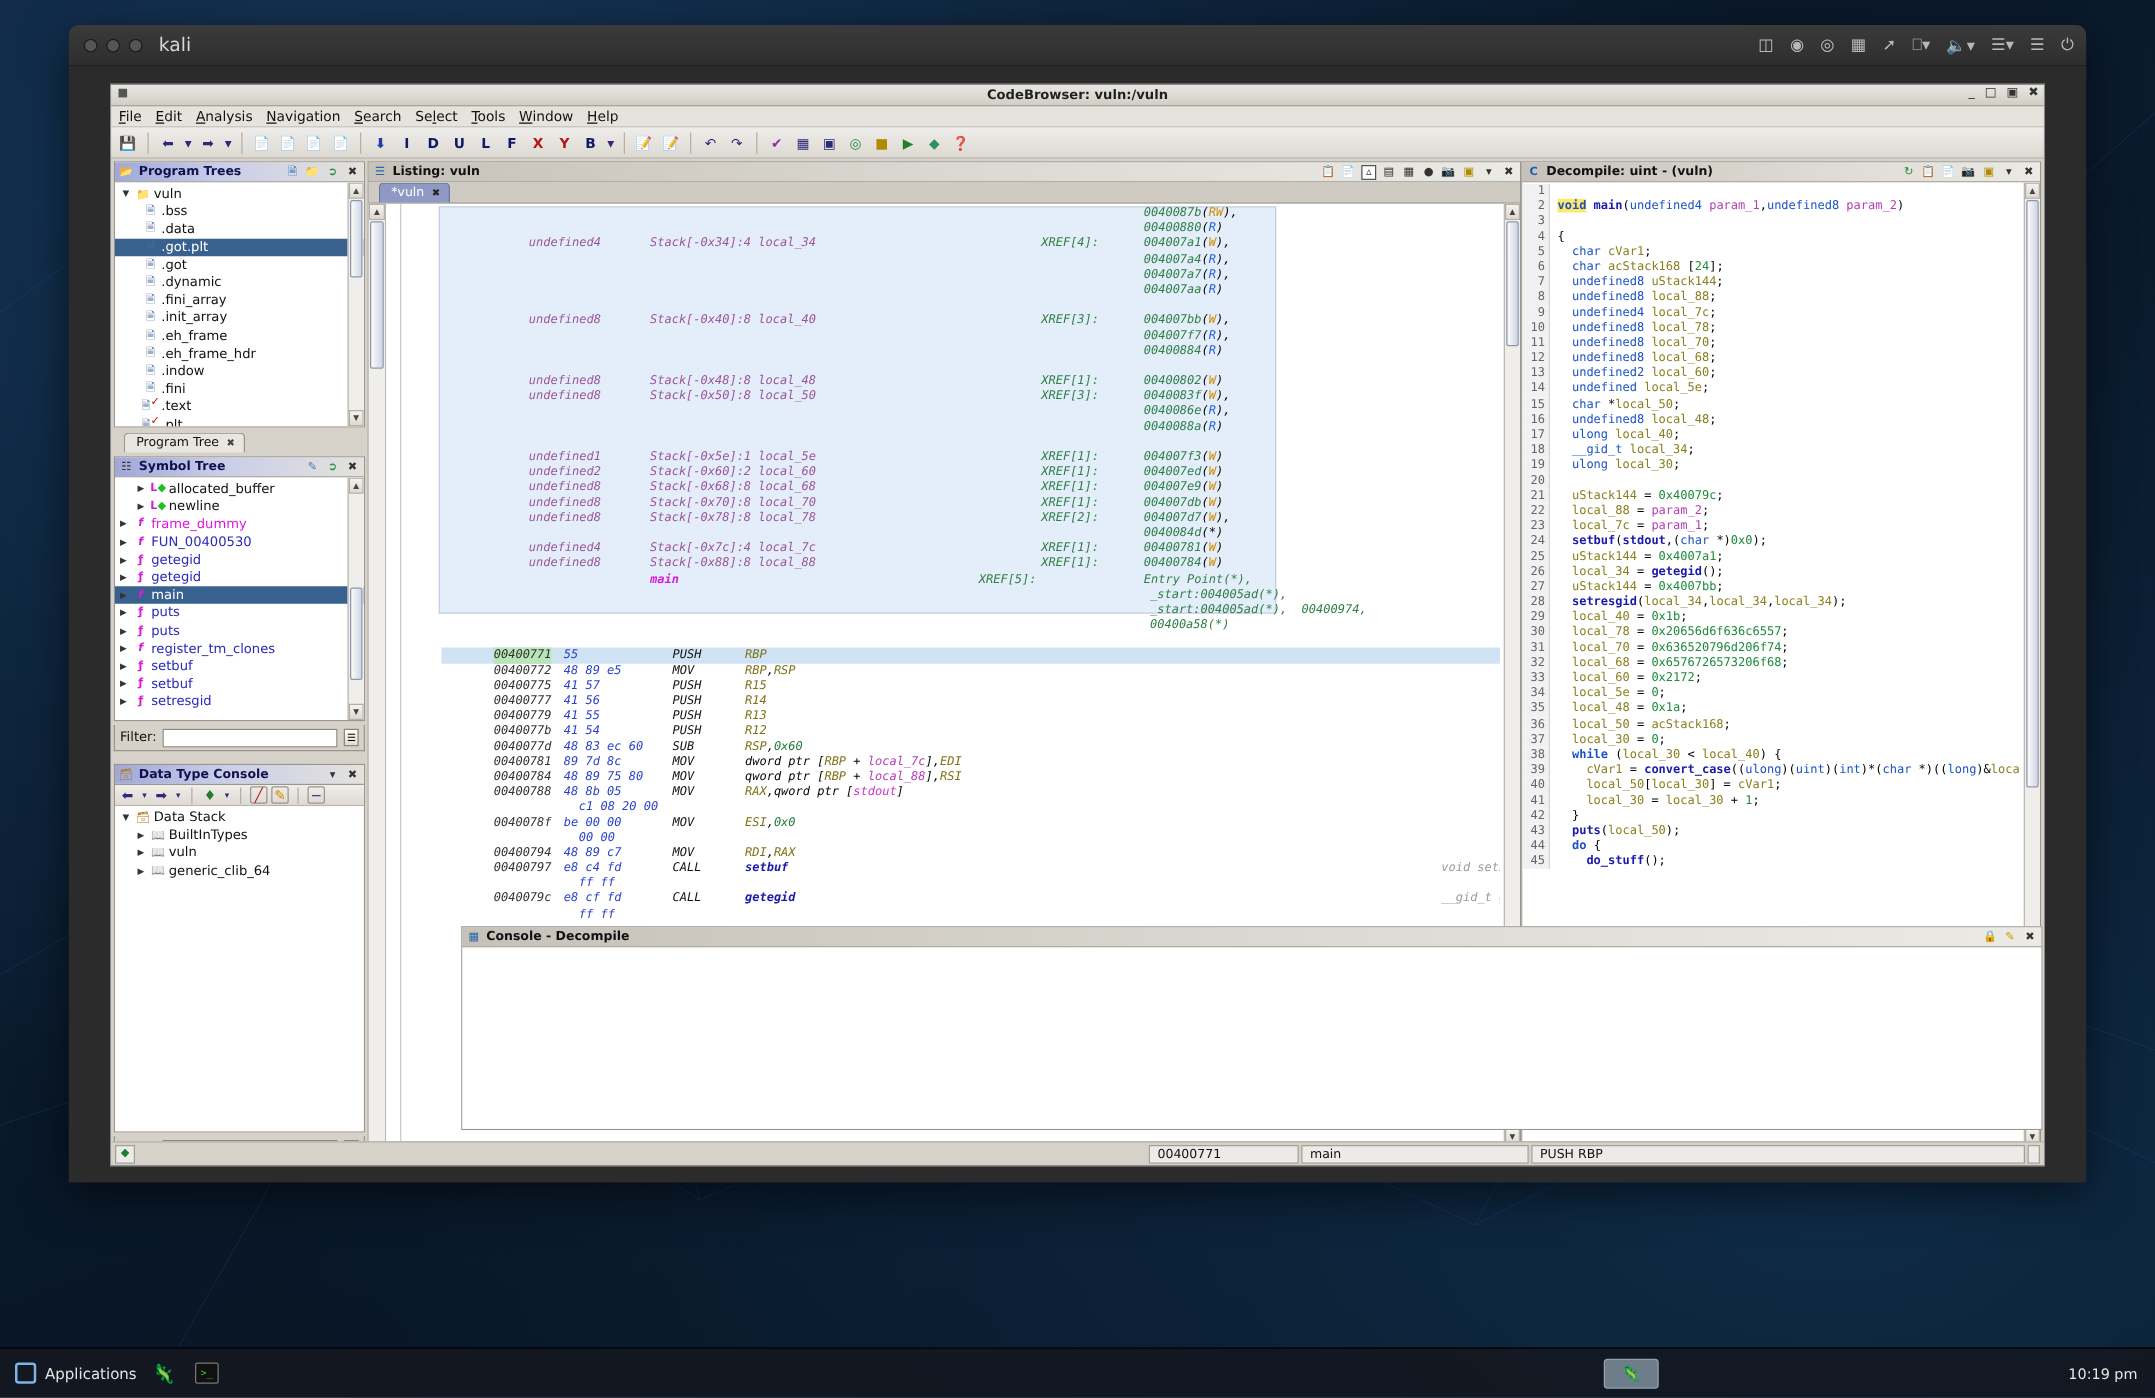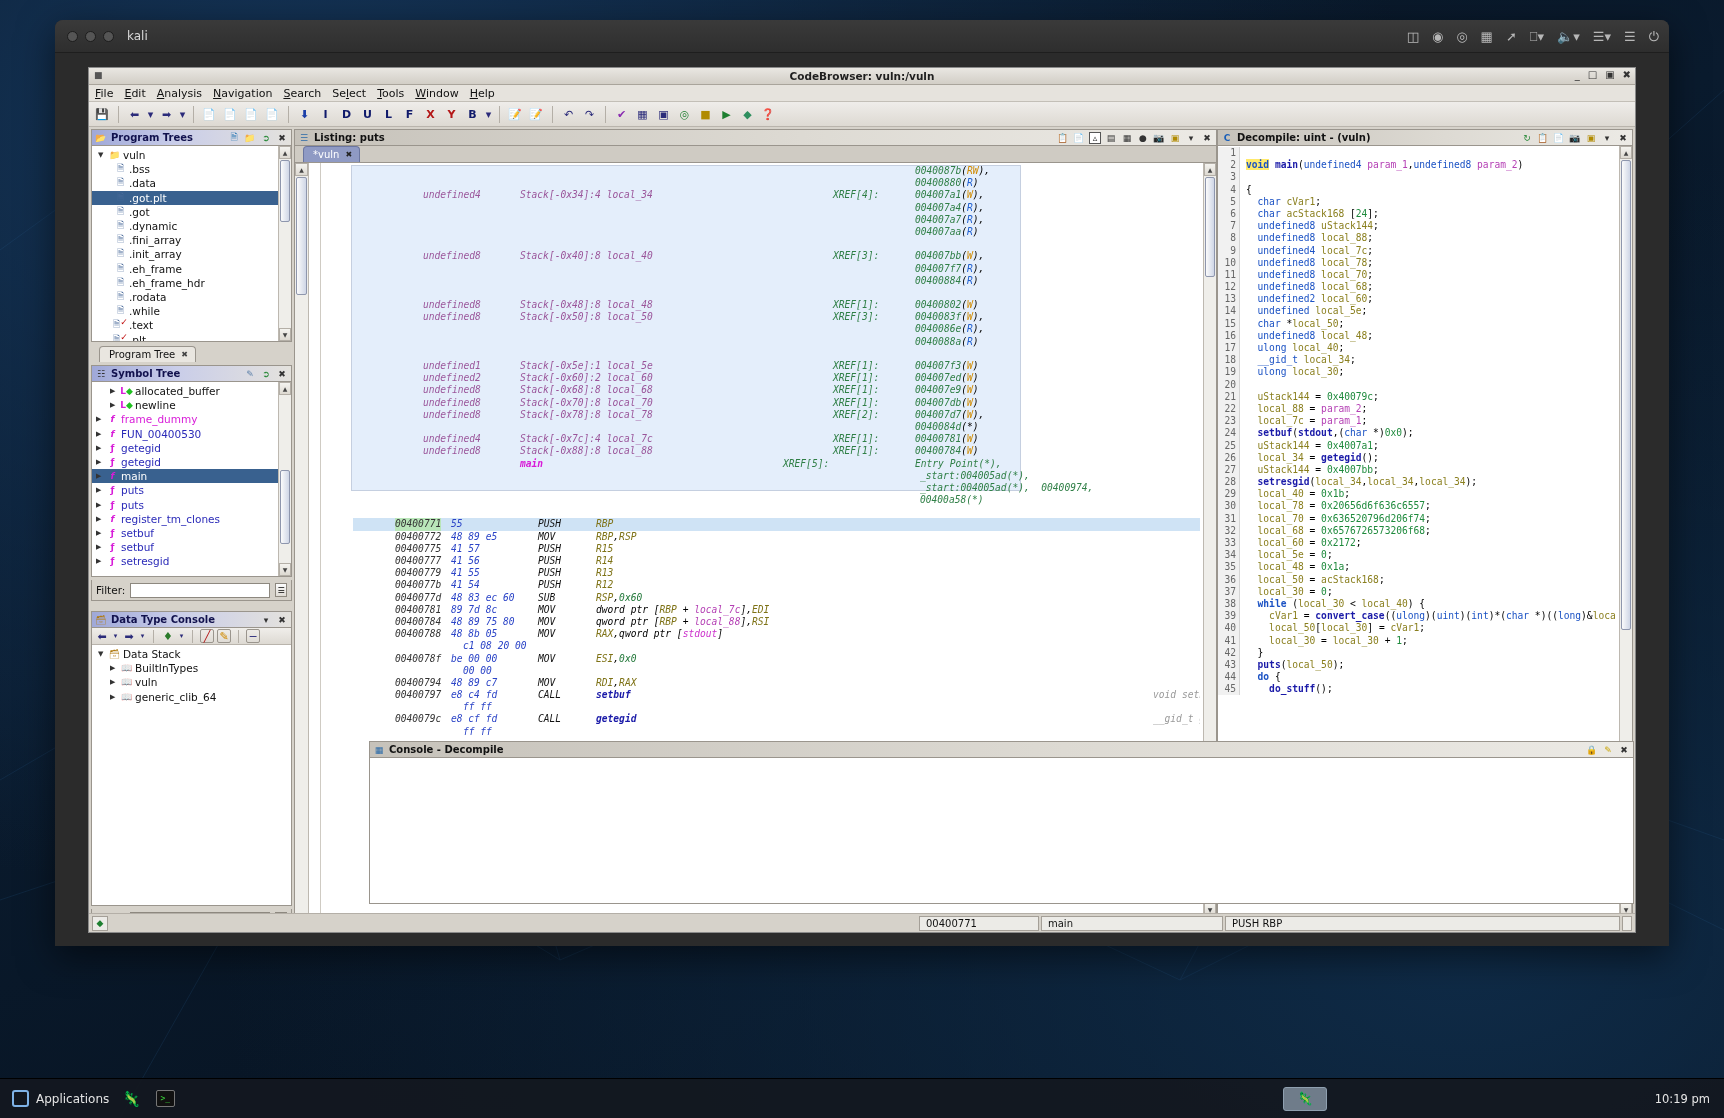--- a/index.html
+++ b/index.html
@@ -34,21 +34,21 @@
   #kali-titlebar {
     height: 33px; flex: 0 0 33px;
     background: linear-gradient(#3a3a3a, #2e2e2e);
     border-radius: 8px 8px 0 0;
     display: flex; align-items: center;
     padding: 0 12px;
     border-bottom: 1px solid #1e1e1e;
     position: relative;
   }
   .wdot { width:11px;height:11px;border-radius:50%;margin-right:7px;background:#555;border:1px solid #1d1d1d;}
-  #kali-title { color:#d8d8d8; font-size:12px; margin-left:6px; }
+  #kali-title { color:#d8d8d8; font-size:15px; margin-left:6px; }
   .tb-icons { position:absolute; right:10px; top:0; height:33px; display:flex; align-items:center; gap:13px; color:#cfcfcf; font-size:13px; }
   .tb-icons span { opacity:.85; }
 
   
   #ghidra {
     position: absolute;
     left: 33px; top: 47px;
     width: 1548px; height: 866px;
     background: #d6d2ca;
     border: 1px solid #8a8a8a;
@@ -419,25 +419,25 @@
                 <div class="trow" style="padding-left:22px">
                   <span class="ticon" style="color:#4a6a9a">🗎</span>
                   <span class="tlabel">.eh_frame</span>
                 </div>
                 <div class="trow" style="padding-left:22px">
                   <span class="ticon" style="color:#4a6a9a">🗎</span>
                   <span class="tlabel">.eh_frame_hdr</span>
                 </div>
                 <div class="trow" style="padding-left:22px">
                   <span class="ticon" style="color:#4a6a9a">🗎</span>
-                  <span class="tlabel">.rodata</span>
-                </div>
-                <div class="trow" style="padding-left:22px">
-                  <span class="ticon" style="color:#4a6a9a">🗎</span>
-                  <span class="tlabel">.while</span>
+                  <span class="tlabel">.indow</span>
+                </div>
+                <div class="trow" style="padding-left:22px">
+                  <span class="ticon" style="color:#4a6a9a">🗎</span>
+                  <span class="tlabel">.fini</span>
                 </div>
                 <div class="trow" style="padding-left:22px">
                   <span class="ticon" style="color:#4a6a9a">🗎<span style="color:#c01010">✓</span></span>
                   <span class="tlabel">.text</span>
                 </div>
                 <div class="trow" style="padding-left:22px">
                   <span class="ticon" style="color:#4a6a9a">🗎<span style="color:#c01010">✓</span></span>
                   <span class="tlabel">.plt</span>
                 </div>
               </div>
@@ -604,21 +604,21 @@
           <label>Filter:</label>
           <input type="text" value="" style="">
           <span class="fbtn">☰</span>
         </div>
       </div>
 
       <div id="center-col">
         <div id="listing-panel">
           <div id="listing-head">
             <span class="ph-icn" style="color:#2a6aa8">☰</span>
-            <span class="panel-title" style="color:#111">Listing:  puts</span>
+            <span class="panel-title" style="color:#111">Listing:  vuln</span>
             <span class="ph-spacer"></span>
             <span class="ph-icn">📋</span>
             <span class="ph-icn">📄</span>
             <span class="ph-icn" style="border:1px solid #555;background:#fff">▵</span>
             <span class="ph-icn">▤</span>
             <span class="ph-icn">▦</span>
             <span class="ph-icn">●</span>
             <span class="ph-icn">📷</span>
             <span class="ph-icn" style="color:#b08a00">▣</span>
             <span class="ph-icn">▾</span>

